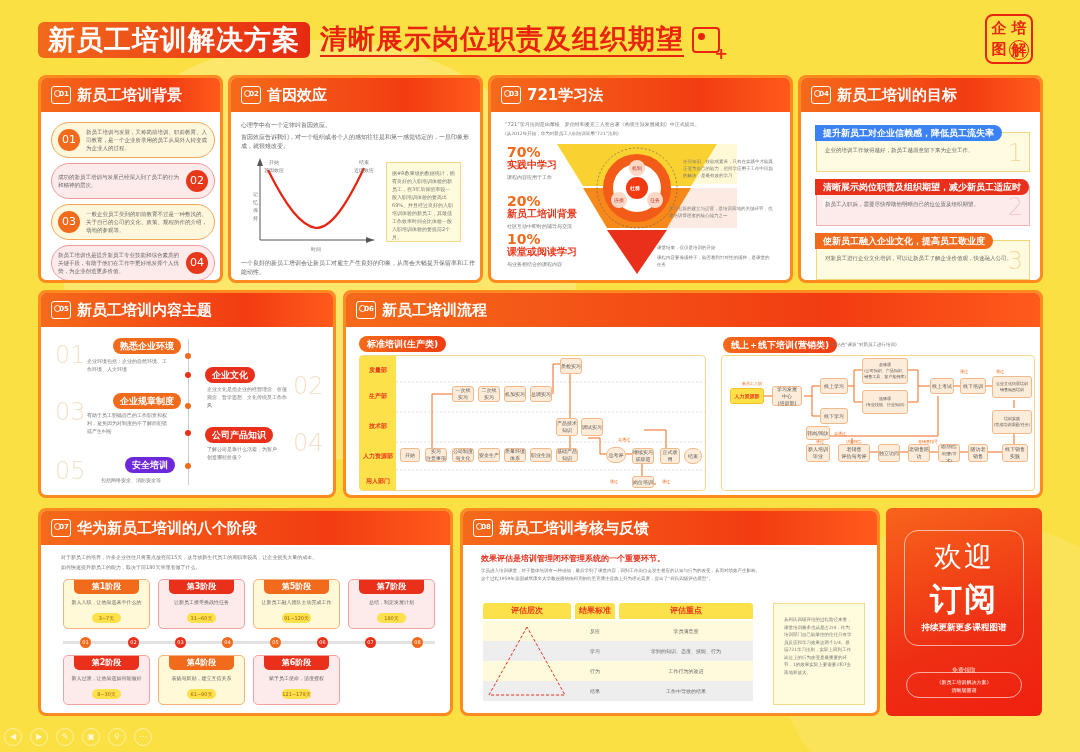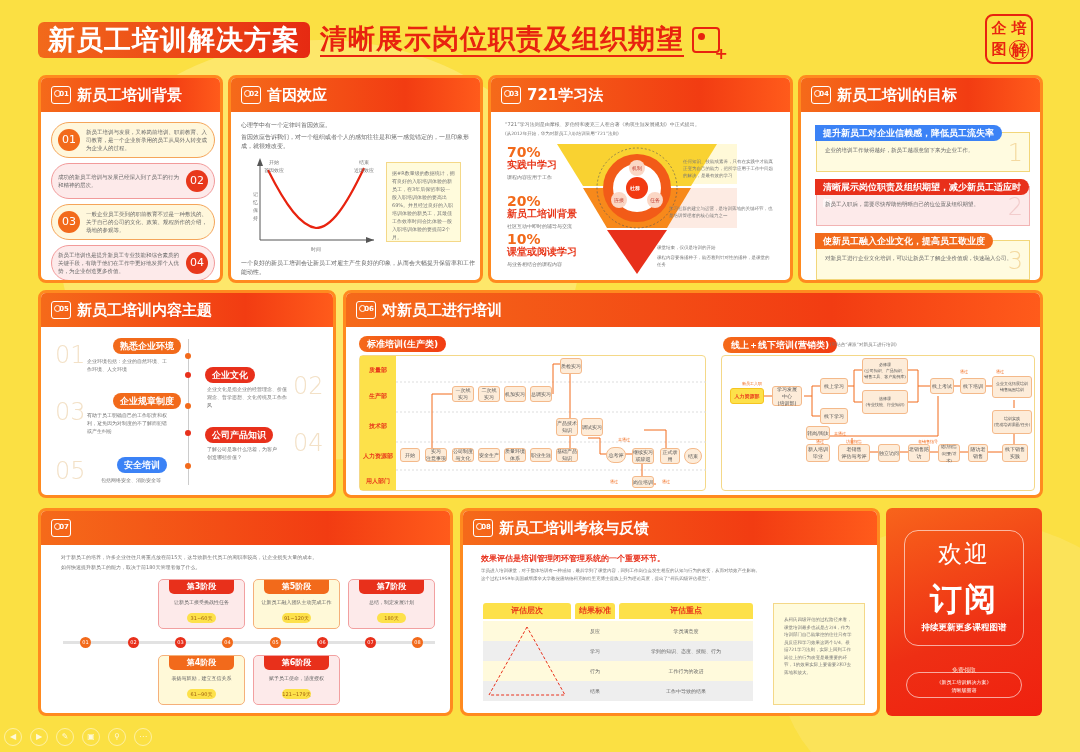--- a/index.html
+++ b/index.html
@@ -216,28 +216,28 @@
 
   <div class="bignum" style="left:14px;top:105px">03</div>
   <div class="topic-tag" style="left:72px;top:100px;background:#f26a1b">企业规章制度</div>
   <div class="xs" style="position:absolute;left:46px;top:118px;width:82px">有助于员工明确自己的工作职责和权利，避免因为对制度的不了解而犯错或产生纠纷</div>
 
   <div class="topic-tag" style="left:164px;top:134px;background:#e8301b">公司产品知识</div>
   <div class="xs" style="position:absolute;left:166px;top:152px;width:72px">了解公司是靠什么活着，为客户创造哪些价值？</div>
   <div class="bignum" style="left:252px;top:136px">04</div>
 
   <div class="bignum" style="left:14px;top:164px">05</div>
-  <div class="topic-tag" style="left:76px;top:164px;background:#3b82f6">安全培训</div>
+  <div class="topic-tag" style="left:84px;top:164px;background:#6d28d9">安全培训</div>
   <div class="xs" style="position:absolute;left:60px;top:183px;width:80px">包括网络安全、消防安全等</div>
 </div>
 
 <div class="card" style="left:343px;top:290px;width:700px;height:208px">
   <div class="card-h">
     <span class="cicon">06</span>
-    <span>对新员工进行培训</span>
+    <span>新员工培训流程</span>
   </div>
 
   <div class="sub-tag" style="left:13px;top:43px">标准培训(生产类)</div>
   <div style="position:absolute;left:13px;top:62px;width:347px;height:136px;border:1px solid #f4d888;border-radius:4px;background:#fff">
     <div style="position:absolute;left:0;top:0;width:36px;height:100%;background:#fde14a"></div>
     <div class="lane" style="top:10px">质量部</div>
     <div class="lane" style="top:36px">生产部</div>
     <div class="lane" style="top:66px">技术部</div>
     <div class="lane" style="top:96px">人力资源部</div>
     <div class="lane" style="top:122px;top:121px">用人部门</div>
@@ -341,41 +341,52 @@
     <div class="xs" style="position:absolute;left:112px;top:74px;color:#f26a1b;font-size:4px">未通过</div>
     <div class="xs" style="position:absolute;left:94px;top:82px;color:#f26a1b;font-size:4px">通过</div>
     <div class="xs" style="position:absolute;left:124px;top:82px;color:#f26a1b;font-size:4px">访问报告</div>
     <div class="xs" style="position:absolute;left:196px;top:82px;color:#f26a1b;font-size:4px">老销售指导</div>
   </div>
 </div>
 
 <div class="card" style="left:38px;top:508px;width:415px;height:208px">
   <div class="card-h">
     <span class="cicon">07</span>
+    <span>华为新员工培训的八个阶段</span>
   </div>
   <div class="xs" style="position:absolute;left:20px;top:42px;width:380px">对于新员工的培养，许多企业往往只将重点放在前15天，这导致新生代员工的离职率较高，让企业损失大量的成本。</div>
   <div class="xs" style="position:absolute;left:20px;top:52px;width:380px">如何快速提升新员工的能力，取决于前180天管理者做了什么。</div>
   <div style="position:absolute;left:22px;top:130px;width:372px;height:3px;background:#e2e2e2"></div>
 
+  <div class="stage" style="left:22px;top:68px;background:#fff9d8;border-color:#f5b07a">
+      <div class="st" style="background:#f26a1b">第1阶段</div>
+      <div class="sd">新人入职，让他知道来干什么的</div>
+      <div class="sp">3~7天</div>
+    </div>
   <div class="stage" style="left:117px;top:68px;background:#fdeaea;border-color:#f2a0a0">
       <div class="st" style="background:#e8301b">第3阶段</div>
       <div class="sd">让新员工接受挑战性任务</div>
       <div class="sp">31~60天</div>
     </div>
   <div class="stage" style="left:212px;top:68px;background:#fff9d8;border-color:#f5b07a">
       <div class="st" style="background:#f26a1b">第5阶段</div>
       <div class="sd">让新员工融入团队主动完成工作</div>
       <div class="sp">91~120天</div>
     </div>
   <div class="stage" style="left:307px;top:68px;background:#fdeaea;border-color:#f2a0a0">
       <div class="st" style="background:#e8301b">第7阶段</div>
       <div class="sd">总结，制定发展计划</div>
       <div class="sp">180天</div>
     </div>
 
+  <div class="stage" style="left:22px;top:144px;background:#fdeaea;border-color:#f2a0a0">
+      <div class="st" style="background:#e8301b">第2阶段</div>
+      <div class="sd">新人过渡，让他知道如何能做好</div>
+      <div class="sp">8~30天</div>
+    </div>
   <div class="stage" style="left:117px;top:144px;background:#fff9d8;border-color:#f5b07a">
       <div class="st" style="background:#f26a1b">第4阶段</div>
       <div class="sd">表扬与鼓励，建立互信关系</div>
       <div class="sp">61~90天</div>
     </div>
   <div class="stage" style="left:212px;top:144px;background:#fdeaea;border-color:#f2a0a0">
       <div class="st" style="background:#e8301b">第6阶段</div>
       <div class="sd">赋予员工使命，适度授权</div>
       <div class="sp">121~179天</div>
     </div>
@@ -419,21 +430,21 @@
   <svg style="position:absolute;left:22px;top:112px" width="84" height="76">
       <polygon points="42,4 4,72 80,72" fill="none" stroke="#e8301b" stroke-width="1" stroke-dasharray="3,2"></polygon>
     </svg>
   <div style="position:absolute;left:310px;top:92px;width:92px;height:102px;background:#fffbdc;border:1px solid #f4d888;padding:12px 10px">
     <div class="xs" style="font-size:4.5px;line-height:7.5px">从柯氏四级评估的过程路径来看，课堂培训最多也就是占2/4，作为培训部门自己能掌控的往往只有学员反应和学习效果这两个1/4。根据721学习法则，实际上回到工作岗位上的行为改变是最重要的环节，1的效果实际上要需要2和7去落地和放大。</div>
   </div>
 </div>
 
 <div class="sub-card">
   <div style="position:absolute;left:18px;top:22px;width:120px;height:116px;border:1px solid rgba(255,255,255,.6);border-radius:14px"></div>
-  <div style="position:absolute;left:0;right:0;top:30px;text-align:center;color:#fff;font-size:24px;font-weight:300;letter-spacing:2px">欢迎</div>
+  <div style="position:absolute;left:0;right:0;top:30px;text-align:center;color:#fff;font-size:28px;font-weight:300;letter-spacing:2px">欢迎</div>
   <div style="position:absolute;left:0;right:0;top:70px;text-align:center;color:#fff;font-size:32px;font-weight:700;letter-spacing:2px">订阅</div>
   <div style="position:absolute;left:0;right:0;top:114px;text-align:center;color:#fff;font-size:8.5px;font-weight:bold">持续更新更多课程图谱</div>
   <div style="position:absolute;left:0;right:0;top:158px;text-align:center;color:#ffe0d0;font-size:6px">免费领取</div>
   <div style="position:absolute;left:20px;top:164px;width:116px;height:26px;border:1px solid rgba(255,255,255,.6);border-radius:13px;text-align:center;padding-top:5px">
     <div style="color:#fff;font-size:5px;line-height:8px">《新员工培训解决方案》</div>
     <div style="color:#fff;font-size:5px;line-height:8px">清晰版图谱</div>
   </div>
 </div>
 
 <div class="ctrls">

